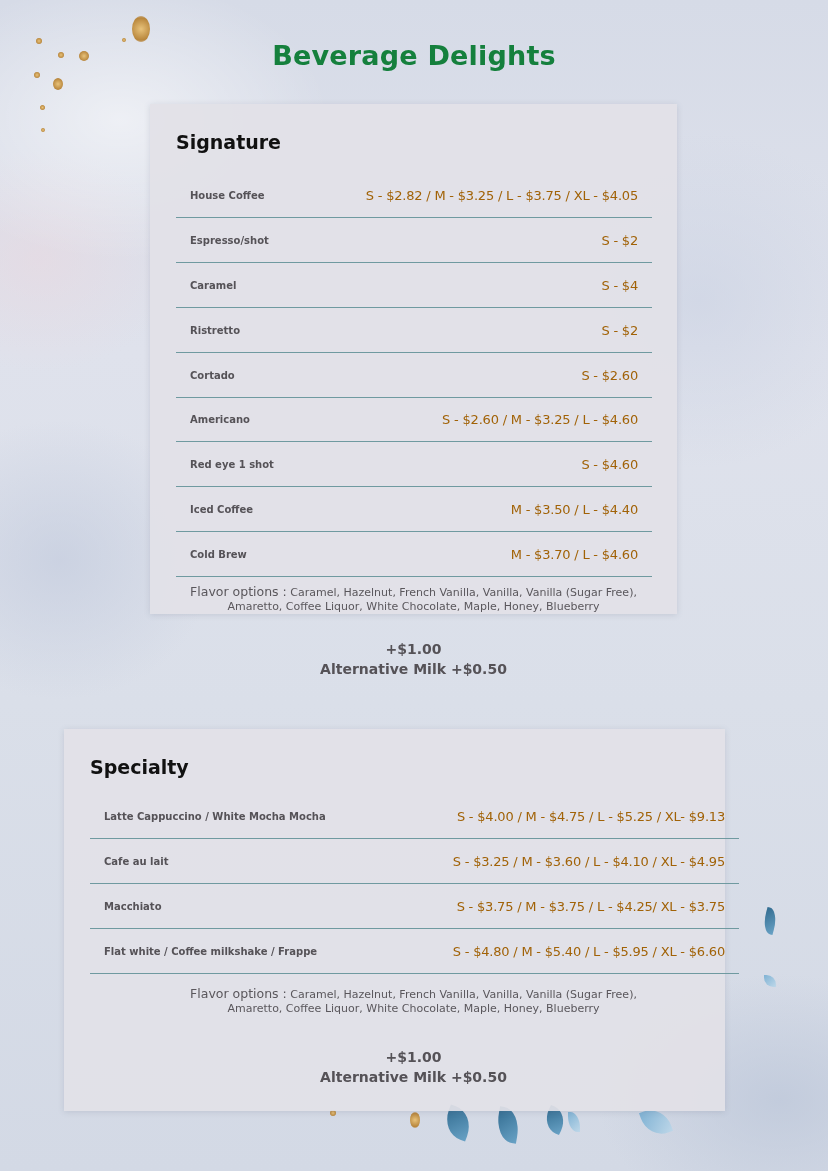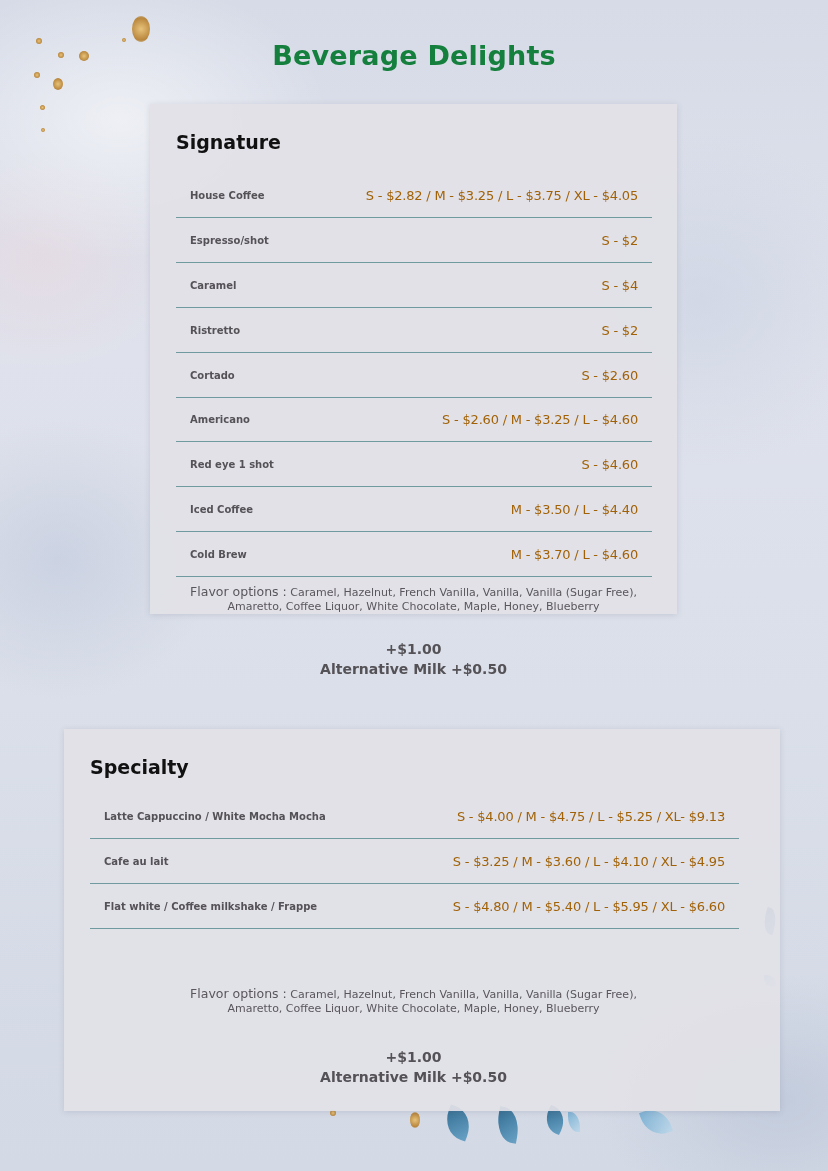--- a/index.html
+++ b/index.html
@@ -20,21 +20,21 @@
 
   .page-title {
     position:absolute; left:0; width:828px; top:40px; text-align:center;
     font-size:27px; font-weight:bold; color:#15803d; letter-spacing:0.2px;
   }
   .card {
     position:absolute; background:rgba(226,225,231,0.93);
     box-shadow:0 1px 6px rgba(90,100,120,0.18);
   }
   .card1 { left:150px; top:104px; width:527px; height:510px; }
-  .card2 { left:64px; top:729px; width:716px; height:382px; }
+  .card2 { left:64px; top:729px; width:661px; height:382px; }
   .section-title {
     position:absolute; font-size:19px; font-weight:bold; color:#111;
   }
   .card1 .section-title { left:26px; top:27px; }
   .card2 .section-title { left:26px; top:27px; }
   .rows { position:absolute; }
   .card1 .rows { left:26px; top:70px; width:476px; }
   .card2 .rows { left:26px; top:66px; width:649px; }
   .row {
     height:44px; border-bottom:1.5px solid #6f9aa0; box-sizing:border-box;
@@ -138,20 +138,24 @@
   <div class="rows">
     <div class="row">
       <span class="item-name">Latte Cappuccino / White Mocha Mocha</span>
       <span class="item-price">S - $4.00 / M - $4.75 / L - $5.25 / XL- $9.13</span>
     </div>
     <div class="row">
       <span class="item-name">Cafe au lait</span>
       <span class="item-price">S - $3.25 / M - $3.60 / L - $4.10 / XL - $4.95</span>
     </div>
     <div class="row">
+      <span class="item-name">Macchiato</span>
+      <span class="item-price">S - $3.75 / M - $3.75 / L - $4.25/ XL - $3.75</span>
+    </div>
+    <div class="row">
       <span class="item-name">Flat white / Coffee milkshake / Frappe</span>
       <span class="item-price">S - $4.80 / M - $5.40 / L - $5.95 / XL - $6.60</span>
     </div>
   </div>
   <div class="flavor">
     <span class="flavor-label">Flavor options :</span>
     <span>Caramel, Hazelnut, French Vanilla, Vanilla, Vanilla (Sugar Free),</span><br>
     <span>Amaretto, Coffee Liquor, White Chocolate, Maple, Honey, Blueberry</span>
   </div>
   <div class="extras">

